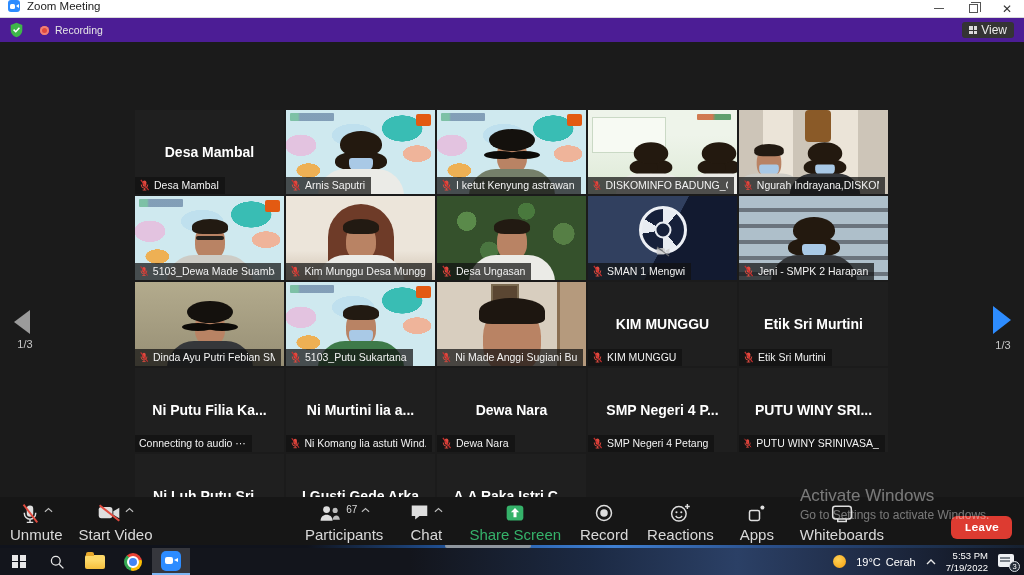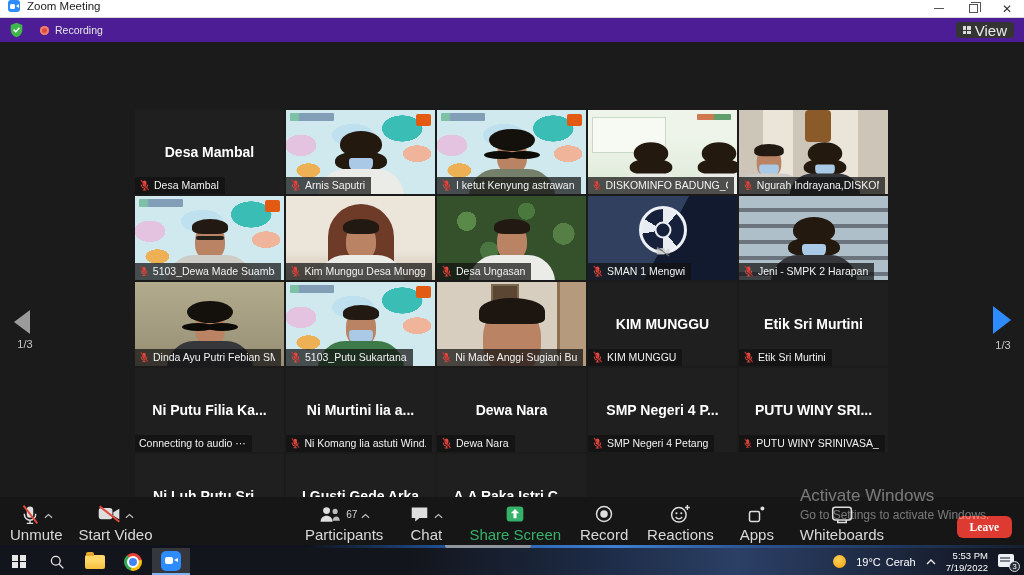--- a/index.html
+++ b/index.html
@@ -23,21 +23,21 @@
   
   .mheader{position:absolute;top:18px;left:0;width:1024px;height:24px;background:#4c1d95;z-index:9;display:flex;align-items:center}
   .shield{margin-left:9px}
   .rec-wrap{display:flex;align-items:center;margin-left:16px;gap:6px}
   .rec-dot{width:9px;height:9px;border-radius:50%;background:#e0493d;box-shadow:inset 0 0 0 2px #ef8076}
   .rec-label{font-size:10.5px;color:#e6e6e6}
   .view-btn{margin-left:auto;margin-right:10px;background:#343434;border-radius:3px;height:16px;
     display:flex;align-items:center;gap:4px;padding:0 7px}
   .grid-ico{width:8px;height:8px;display:grid;grid-template-columns:3.5px 3.5px;grid-template-rows:3.5px 3.5px;gap:1px}
   .grid-ico i{background:#dcdcdc}
-  .view-label{font-size:15px;color:#ececec}
+  .view-label{font-size:12px;color:#ececec}
 
   
   .stage{position:absolute;top:42px;left:0;width:1024px;height:455px;background:#1b1b1b}
   .pgrid{position:absolute;left:135px;top:68px;display:grid;grid-template-columns:repeat(5,149px);
     grid-auto-rows:84px;gap:2px;z-index:2}
   .tile{position:relative;background:#1f1f1f;overflow:hidden}
   .video{position:absolute;inset:0;overflow:hidden}
   .center-name{position:absolute;inset:0 6px;display:flex;align-items:center;justify-content:center;
     font-weight:bold;font-size:14px;color:#fff;z-index:2;white-space:nowrap;overflow:hidden}
   .chip{position:absolute;left:0;bottom:0;max-width:146px;display:flex;align-items:center;gap:4px;
@@ -112,29 +112,29 @@
   .pg-left{position:absolute;left:14px;top:268px;width:0;height:0;border-top:12px solid transparent;
     border-bottom:12px solid transparent;border-right:16px solid #9b9b9b;z-index:3}
   .pg-left-label{position:absolute;left:13px;top:296px;width:24px;text-align:center;font-size:11px;color:#c8c8c8;z-index:3}
   .pg-right{position:absolute;left:993px;top:264px;width:0;height:0;border-top:14px solid transparent;
     border-bottom:14px solid transparent;border-left:18px solid #2d8cff;z-index:3}
   .pg-right-label{position:absolute;left:991px;top:297px;width:24px;text-align:center;font-size:11px;color:#c8c8c8;z-index:3}
 
   
   .toolbar{position:absolute;top:497px;left:0;width:1024px;height:48px;background:#161616;z-index:8}
   .tbtn{display:flex;flex-direction:column;align-items:center;justify-content:flex-start;padding-top:6px;min-width:52px}
-  .ticon-row{display:flex;align-items:center;gap:4px;height:22px}
+  .ticon-row{display:flex;align-items:flex-start;gap:4px;height:22px}
   .tlabel{font-size:15px;color:#d9d9d9;margin-top:1px;white-space:nowrap}
   .tlabel.green{color:#35b26a}
   .badge{font-size:10px;color:#d9d9d9;margin-top:1px}
   .caret{margin-top:4px}
   .tb-left{position:absolute;left:10px;top:0;display:flex;gap:16px}
   .tb-center{position:absolute;left:305px;top:0;display:flex;gap:17px}
   .leave-btn{position:absolute;right:12px;top:19px;background:#dd3b31;color:#fff;border:none;border-radius:6px;
-    font-size:11.5px;font-weight:bold;padding:5px 13px;font-family:Liberation Serif, serif}
+    font-size:11.5px;font-weight:bold;padding:5px 13px;font-family:Liberation Mono, monospace}
   .watermark{position:absolute;left:800px;top:486px;z-index:9;pointer-events:none;color:rgba(255,255,255,.42)}
   .wm1{font-size:17px}
   .wm2{font-size:12px;margin-top:2px}
 
   
   .desk-strip{position:absolute;top:545px;left:0;width:1024px;height:3px;
     background:linear-gradient(90deg,#10131c 0 30%,#2257a0 45%,#3f7fd1 60%,#2a4f8a 75%,#16202f 100%)}
   .desk-handle{position:absolute;top:544px;left:445px;width:86px;height:4px;background:#8f969e;border-radius:2px;z-index:4}
   .taskbar{position:absolute;top:548px;left:0;width:1024px;height:27px;z-index:10;
     background:linear-gradient(90deg,#13151c 0,#13151c 40%,#1c2a44 58%,#2b4066 72%,#22304d 82%,#141a28 95%,#11141d 100%);

